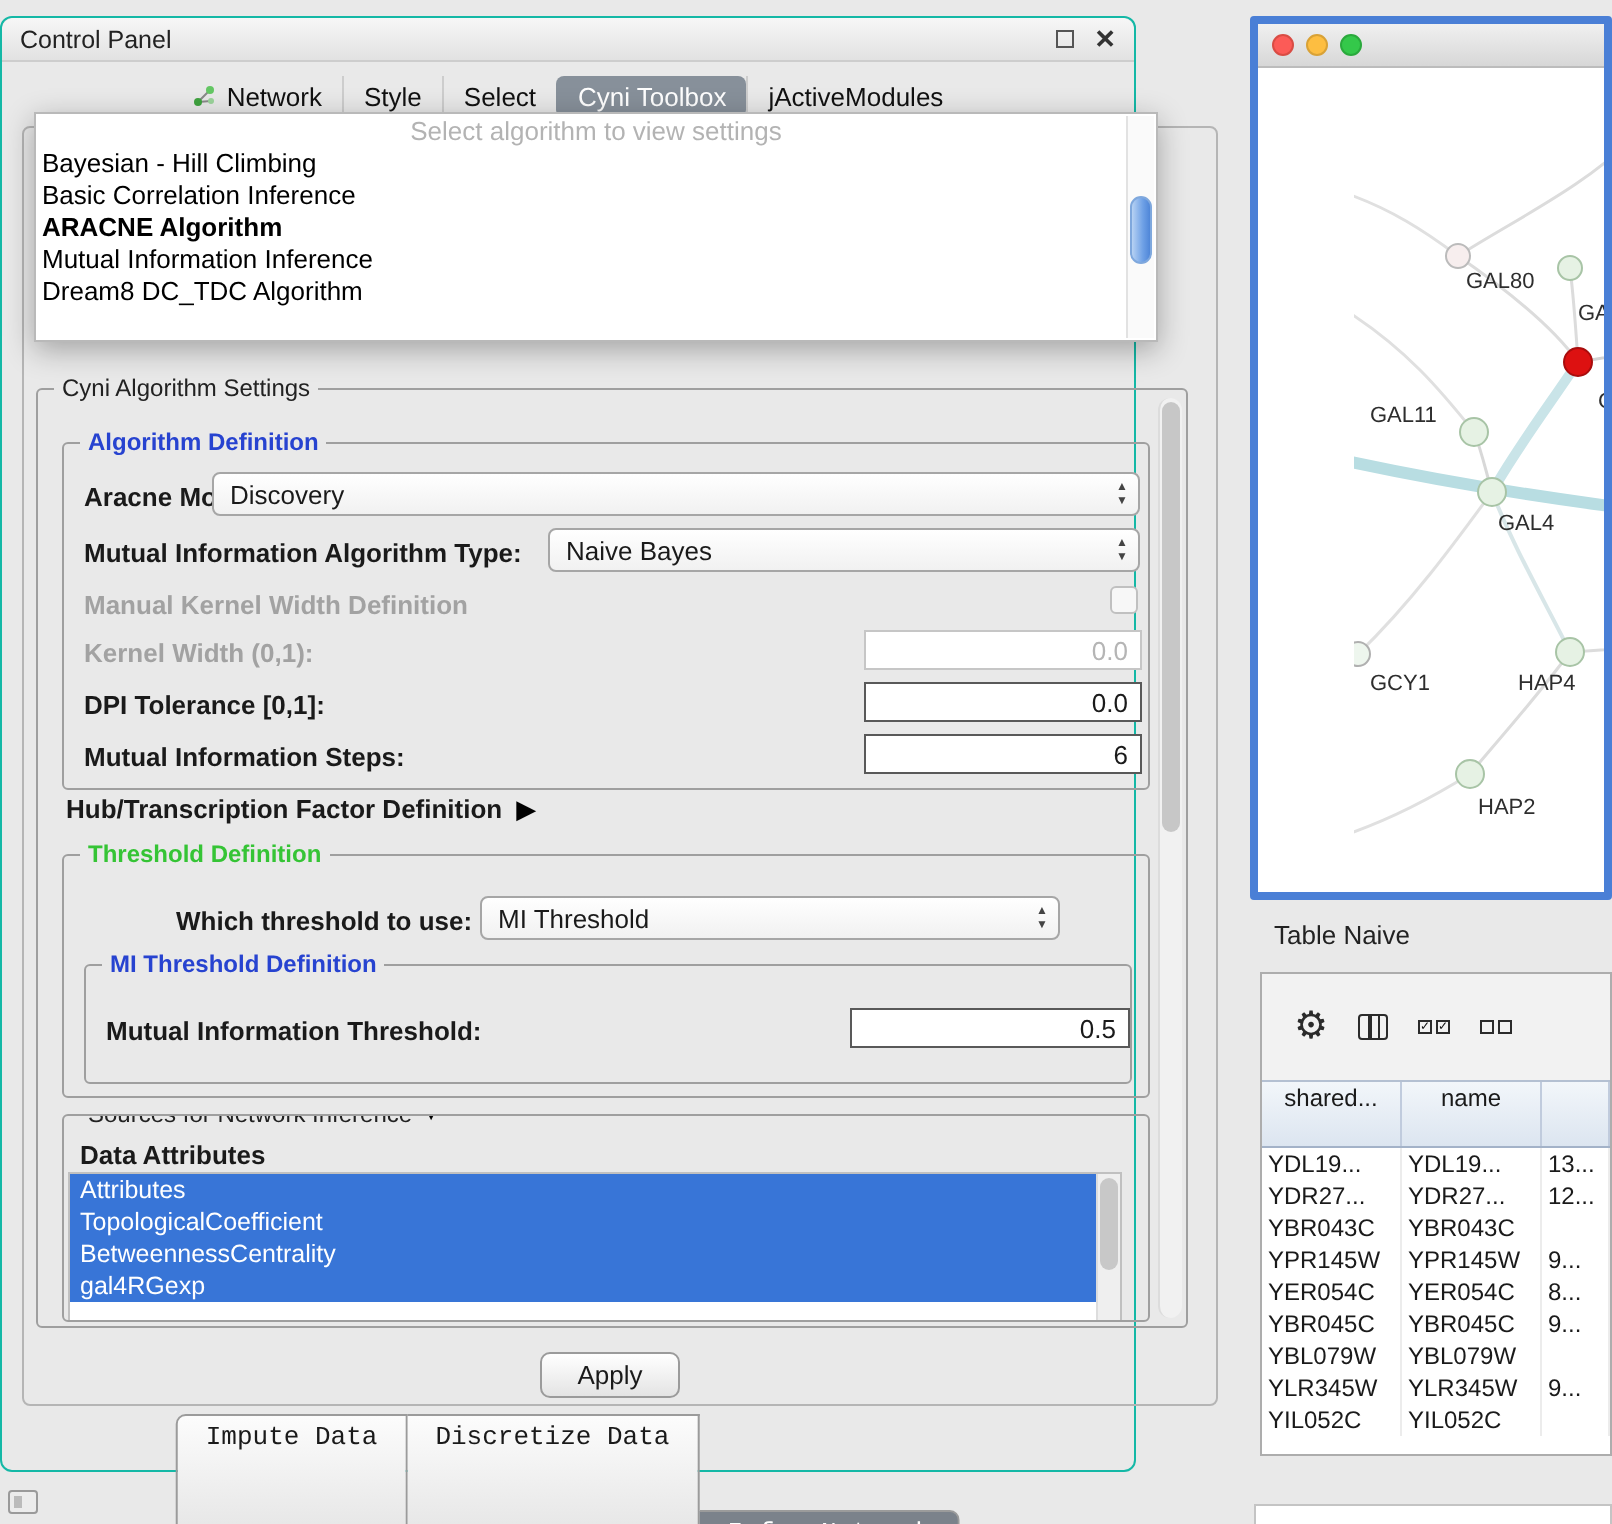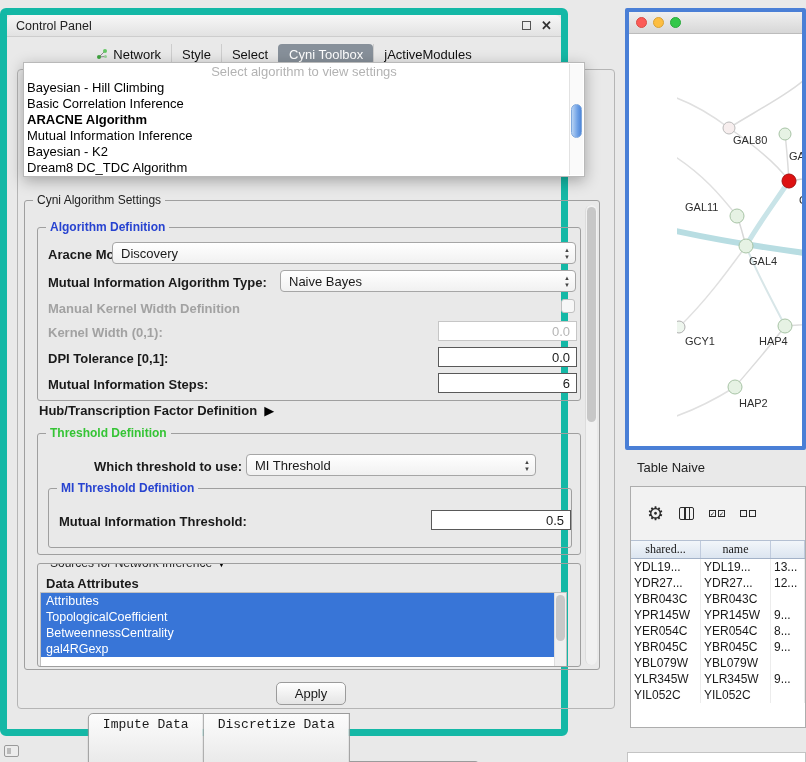--- a/index.html
+++ b/index.html
@@ -2,21 +2,21 @@
 <html><head>
 <meta charset="utf-8">
 <style>
   * { box-sizing: border-box; margin: 0; padding: 0; }
   html,body { width:806px; height:762px; }
   body { font-family:"Liberation Sans", sans-serif; font-size:13px; color:#1a1a1a; }
   .screen { position:relative; width:806px; height:762px; background:#e9e9e9; overflow:hidden; }
 
   
   .win-cp { position:absolute; left:0; top:8px; width:568px; height:728px; background:#e9e9e9;
-            border:7px solid #14b8a6; border-radius:6px; }
+            border:1px solid #14b8a6; border-radius:6px; }
   .titlebar { height:22px; display:flex; align-items:center; justify-content:space-between; padding:0 9px;
               background:linear-gradient(#f7f7f7,#e2e2e2); border-bottom:1px solid #cdcdcd; border-radius:6px 6px 0 0;
               font-size:12.5px; color:#222; }
   .tb-icons { display:flex; align-items:center; gap:10px; }
   .icon-float { display:inline-block; width:9px; height:9px; border:1.5px solid #555; }
   .icon-close { font-size:13px; font-weight:bold; color:#333; line-height:1; }
 
   .tabs-row { position:absolute; top:28px; left:0; right:0; height:22px; display:flex; justify-content:center; align-items:center; }
   .tab { display:flex; align-items:center; gap:5px; padding:3px 10px; font-size:13px; color:#111; border-left:1px solid #cdcdcd; white-space:nowrap; }
   .tab:first-child { border-left:none; }
@@ -95,21 +95,21 @@
   .table-panel { position:absolute; left:630px; top:486px; width:176px; height:242px; background:#fff;
                  border:1px solid #adadad; overflow:hidden; }
   .tp-toolbar { height:53px; display:flex; align-items:center; gap:15px; padding-left:16px; background:#f2f2f2; }
   .gear { font-size:19px; color:#2b2b2b; line-height:1; }
   .columns-icon { width:15px; height:13px; border:1.5px solid #2b2b2b; border-radius:2px; position:relative; }
   .columns-icon::before, .columns-icon::after { content:""; position:absolute; top:0; bottom:0; width:1.5px; background:#2b2b2b; }
   .columns-icon::before { left:4px; } .columns-icon::after { left:8.5px; }
   .pair { display:flex; gap:2px; }
   .mini-check { width:7px; height:7px; border:1px solid #2b2b2b; font-style:normal; font-size:6px; line-height:6px; text-align:center; color:#111; }
 
-  .thead { display:flex; height:19px; background:linear-gradient(#f2f6fa,#dce5f0); border-top:1px solid #b4c0d2; border-bottom:1px solid #a3b2c8;font-family:Liberation Serif, serif; }
+  .thead { display:flex; height:34px; background:linear-gradient(#f2f6fa,#dce5f0); border-top:1px solid #b4c0d2; border-bottom:1px solid #a3b2c8; }
   .th { font-size:12px; line-height:17px; text-align:center; border-right:1px solid #c0cbdd; overflow:hidden; white-space:nowrap; }
   .tr { display:flex; height:16px; background:#fff; }
   .td { font-size:12px; line-height:16px; padding-left:3px; border-right:1px solid #ececec; overflow:hidden; white-space:nowrap; }
   .col0 { width:70px; } .col1 { width:70px; } .col2 { width:36px; flex:1; }
 
   .bottom-strip { position:absolute; left:627px; top:752px; width:179px; height:10px; background:#fff; border:1px solid #c4c4c4; border-bottom:none; }
   .corner-icon { position:absolute; left:4px; top:745px; width:15px; height:12px; background:#ececec; border:1px solid #9a9a9a; border-radius:2px; }
   .corner-icon::after { content:""; position:absolute; left:2px; top:2px; width:4px; height:6px; background:#bbb; }
 </style>
 </head>
@@ -241,21 +241,20 @@
       <div class="apply-btn">Apply</div>
     </div>
 
     <div class="popup">
       <div class="popup-head">Select algorithm to view settings</div>
       <div>
           <div class="popup-item">Bayesian - Hill Climbing</div>
           <div class="popup-item">Basic Correlation Inference</div>
           <div class="popup-item selected">ARACNE Algorithm</div>
           <div class="popup-item">Mutual Information Inference</div>
-          <div class="popup-item">Bayesian - K2</div>
           <div class="popup-item">Dream8 DC_TDC Algorithm</div>
         </div>
       <div class="popup-scroll">
         <div class="popup-thumb"></div>
       </div>
     </div>
 
     <div class="bottom-tabs">
         <div class="btab">Impute Data</div>
         <div class="btab">Discretize Data</div>

